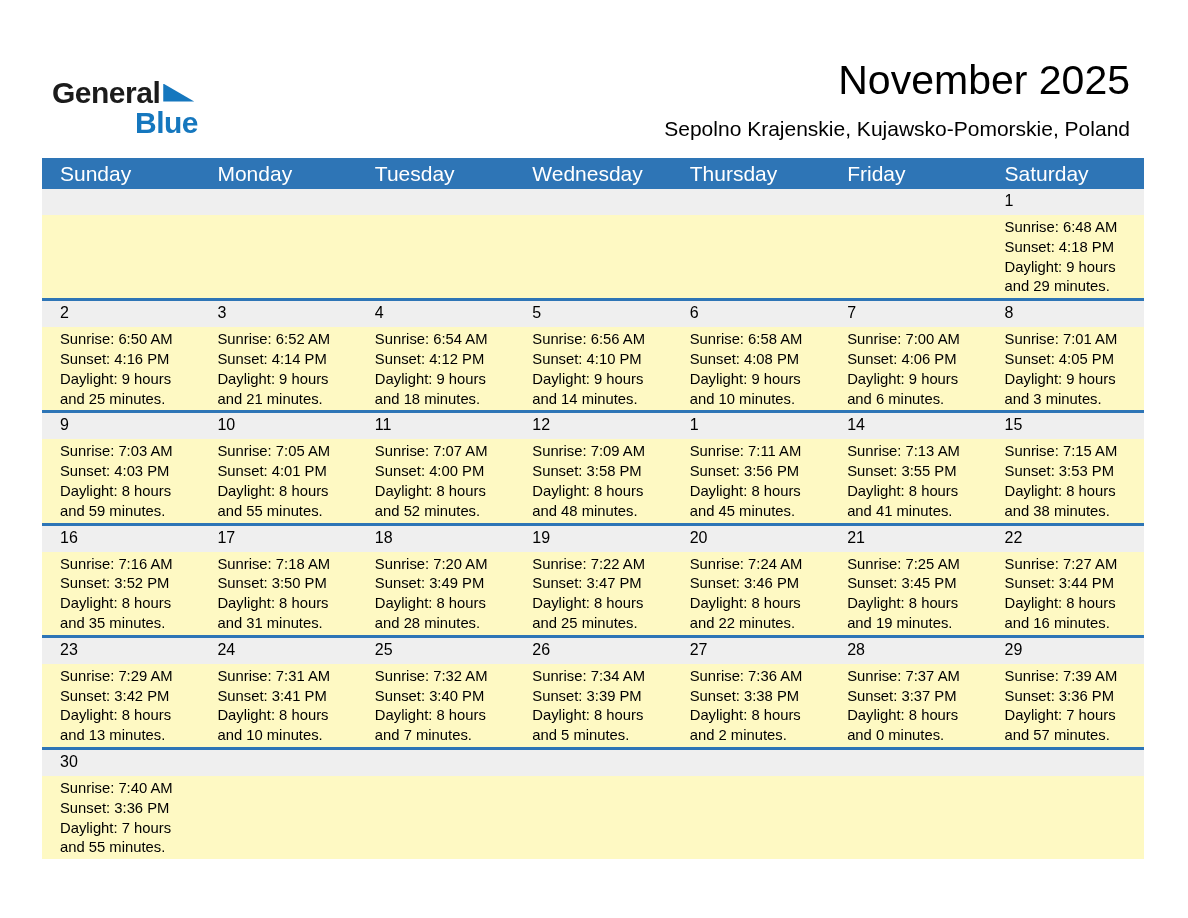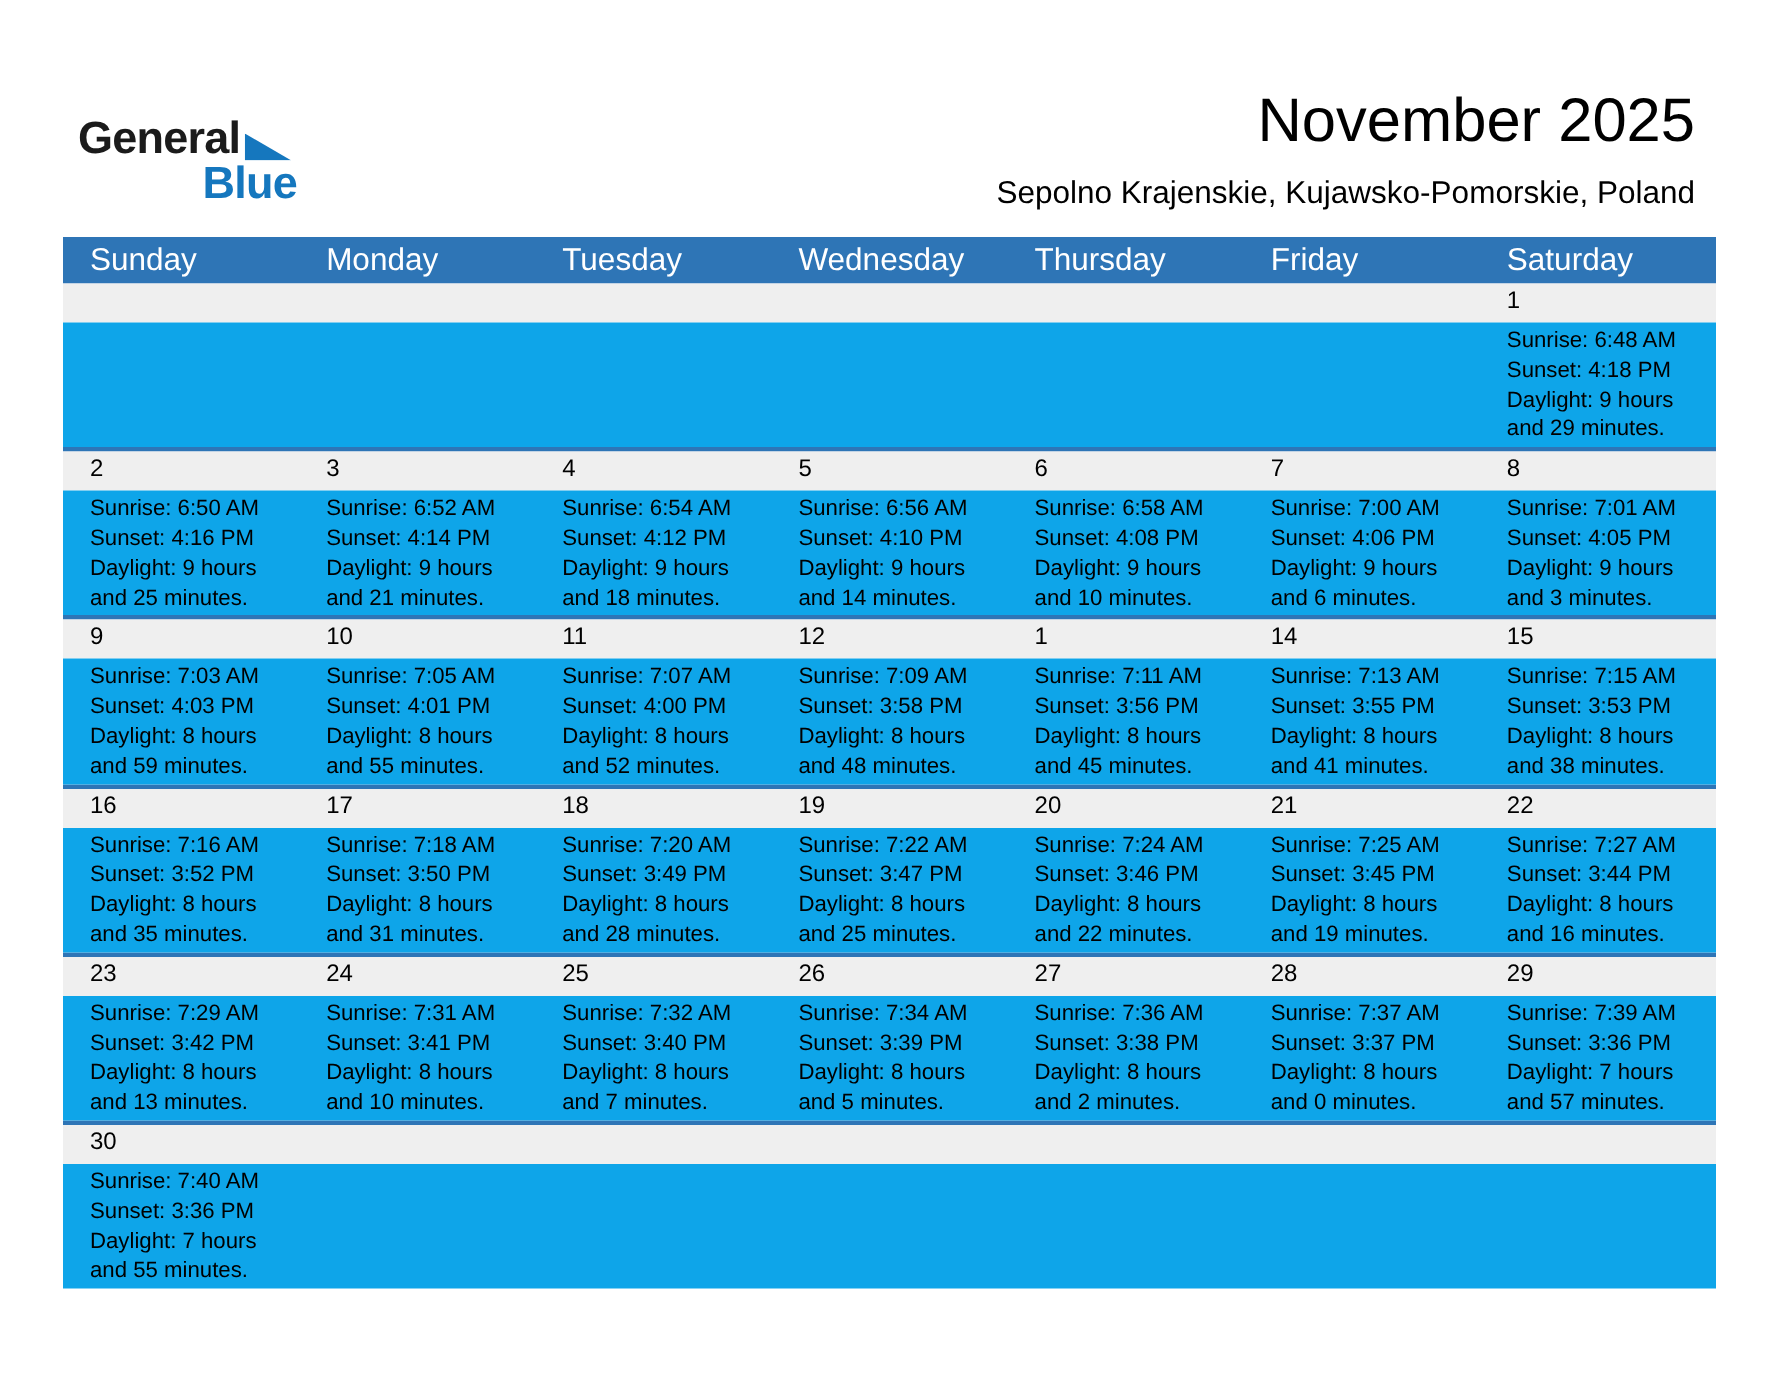--- a/index.html
+++ b/index.html
@@ -11,21 +11,21 @@
     --body-text:#000000;
     --weekday-text:#FFFFFF;
   }
   *{margin:0;padding:0;box-sizing:border-box;}
   html,body{background:#ffffff;}
   body{font-family:"Liberation Sans","DejaVu Sans",sans-serif;}
   .page{position:relative;width:1188px;height:918px;background:#ffffff;overflow:hidden;}
 
   
   .logo{position:absolute;left:52px;top:78px;}
-  .logo-row1{display:flex;align-items:flex-end;}
+  .logo-row1{display:flex;align-items:center;}
   .logo-general{font-size:30px;font-weight:600;letter-spacing:-0.5px;color:#1b1b1b;line-height:1;}
   .logo-triangle{display:inline-block;width:31px;height:18px;margin-left:3px;margin-bottom:1px;
     background:var(--logo-blue);clip-path:polygon(0 0,100% 100%,0 100%);}
   .logo-blue-word{font-size:30px;font-weight:600;letter-spacing:-0.5px;color:var(--logo-blue);
     line-height:1;margin-left:83px;margin-top:0px;}
 
   
   .titles{position:absolute;right:58px;top:58px;text-align:right;}
   .page-title{font-size:41px;font-weight:400;color:var(--title-text);line-height:1.1;}
   .page-subtitle{font-size:21px;font-weight:400;color:var(--title-text);margin-top:14px;margin-left:29px;}
@@ -33,21 +33,21 @@
   
   .calendar{position:absolute;left:42px;top:158px;width:1102px;}
   .weekday-row{display:grid;grid-template-columns:repeat(7,1fr);background:var(--header-blue);
     height:31px;align-items:center;}
   .weekday-cell{color:var(--weekday-text);font-size:21px;padding-left:18px;}
 
   .week{border-bottom:3px solid var(--separator-blue);}
   .week.last{border-bottom:none;}
   .nums{display:grid;grid-template-columns:repeat(7,1fr);background:var(--strip-gray);height:26px;}
   .num{font-size:16px;color:var(--body-text);padding:4px 0 0 18px;line-height:1;}
-  .cells{display:grid;grid-template-columns:repeat(7,1fr);min-height:81px;background:#0ea5e9;}
+  .cells{display:grid;grid-template-columns:repeat(7,1fr);min-height:81px;background:#fef9c3;}
   .cell{padding:3px 6px 1px 18px;}
   .line{font-size:14.8px;line-height:19.8px;color:var(--body-text);white-space:nowrap;}
 </style>
 </head>
 <body>
 
 <div class="page">
 
   <div class="logo">
     <div class="logo-row1">

